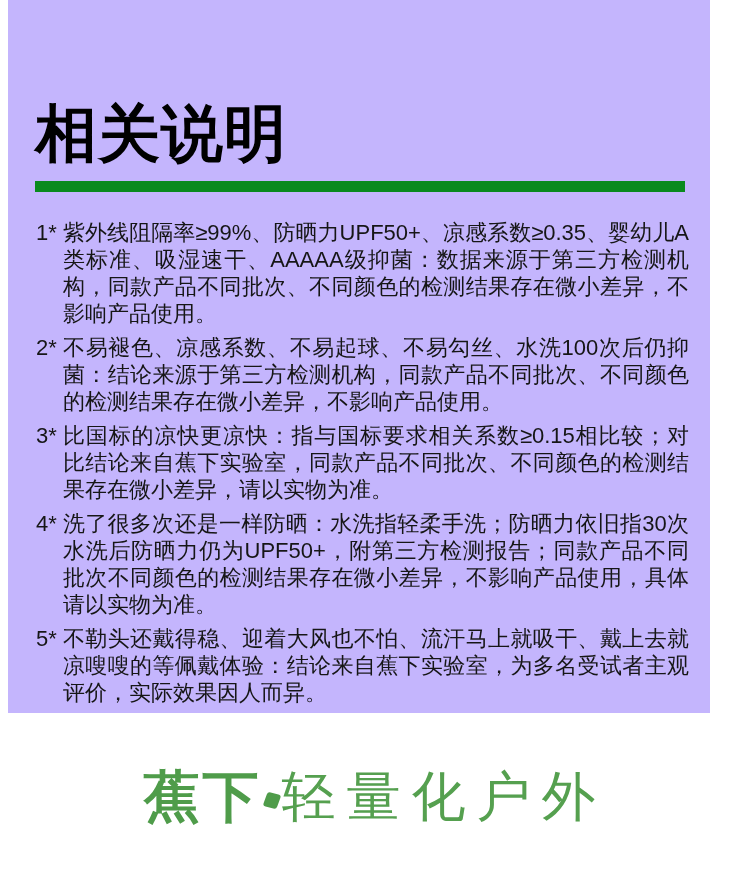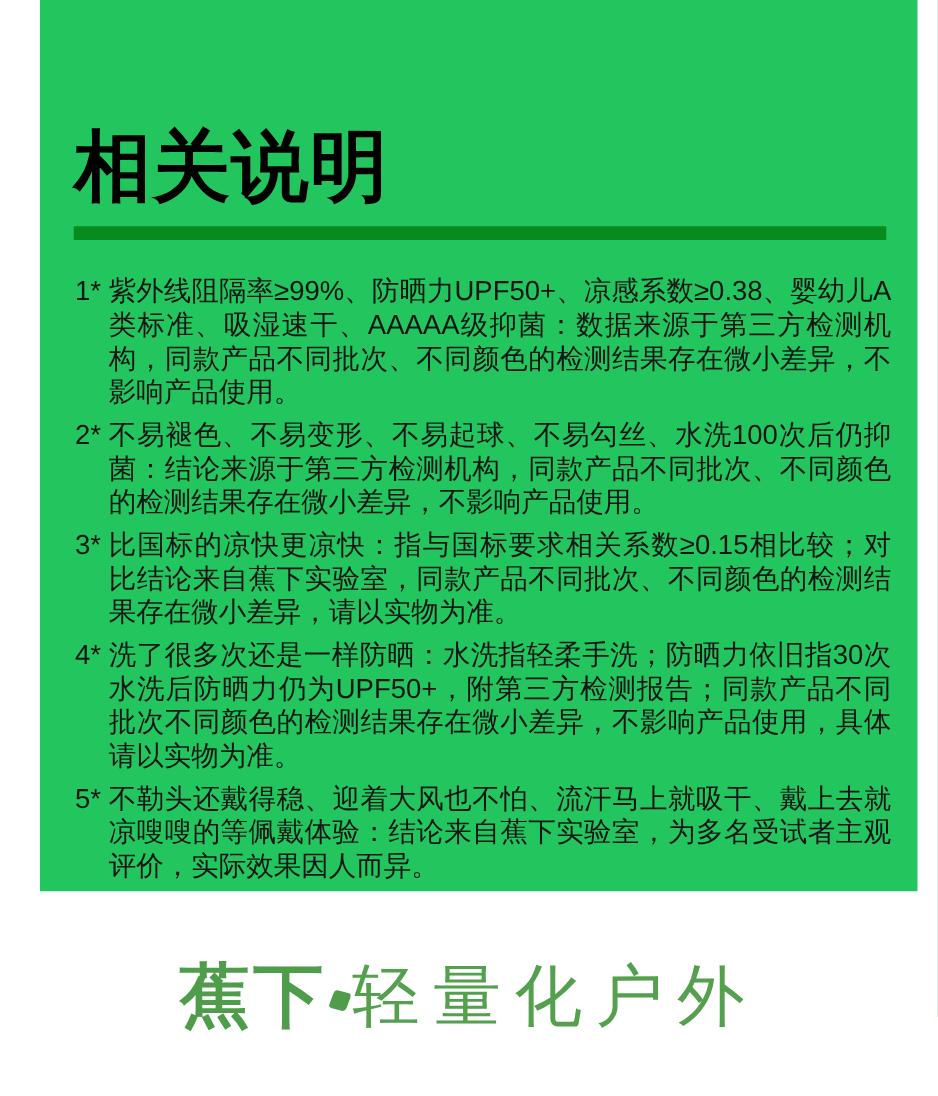--- a/index.html
+++ b/index.html
@@ -11,25 +11,25 @@
   .page {
     position: relative;
     width: 750px;
     height: 877px;
     background: #ffffff;
     overflow: hidden;
   }
   
   .panel {
     position: absolute;
-    left: 32px;
+    left: 8px;
     top: 0;
     width: 702px;
     height: 713px;
-    background: #22c55e;
+    background: #c4b5fd;
   }
   .title {
     position: absolute;
     left: 27px;
     top: 98px;
     margin: 0;
     font-size: 62px;
     line-height: 1.15;
     font-weight: 900;
     color: #000000;
@@ -110,26 +110,26 @@
   <div class="panel">
 
     <h1 class="title">相关说明</h1>
 
     <div class="title-underline"></div>
 
     <div class="notes">
 
       <p class="note">
         <span class="note-marker">1*</span>
-        <span>紫外线阻隔率≥99%、防晒力UPF50+、凉感系数≥0.38、婴幼儿A类标准、吸湿速干、AAAAA级抑菌：数据来源于第三方检测机构，同款产品不同批次、不同颜色的检测结果存在微小差异，不影响产品使用。</span>
+        <span>紫外线阻隔率≥99%、防晒力UPF50+、凉感系数≥0.35、婴幼儿A类标准、吸湿速干、AAAAA级抑菌：数据来源于第三方检测机构，同款产品不同批次、不同颜色的检测结果存在微小差异，不影响产品使用。</span>
       </p>
 
       <p class="note">
         <span class="note-marker">2*</span>
-        <span>不易褪色、不易变形、不易起球、不易勾丝、水洗100次后仍抑菌：结论来源于第三方检测机构，同款产品不同批次、不同颜色的检测结果存在微小差异，不影响产品使用。</span>
+        <span>不易褪色、凉感系数、不易起球、不易勾丝、水洗100次后仍抑菌：结论来源于第三方检测机构，同款产品不同批次、不同颜色的检测结果存在微小差异，不影响产品使用。</span>
       </p>
 
       <p class="note">
         <span class="note-marker">3*</span>
         <span>比国标的凉快更凉快：指与国标要求相关系数≥0.15相比较；对比结论来自蕉下实验室，同款产品不同批次、不同颜色的检测结果存在微小差异，请以实物为准。</span>
       </p>
 
       <p class="note">
         <span class="note-marker">4*</span>
         <span>洗了很多次还是一样防晒：水洗指轻柔手洗；防晒力依旧指30次水洗后防晒力仍为UPF50+，附第三方检测报告；同款产品不同批次不同颜色的检测结果存在微小差异，不影响产品使用，具体请以实物为准。</span>

